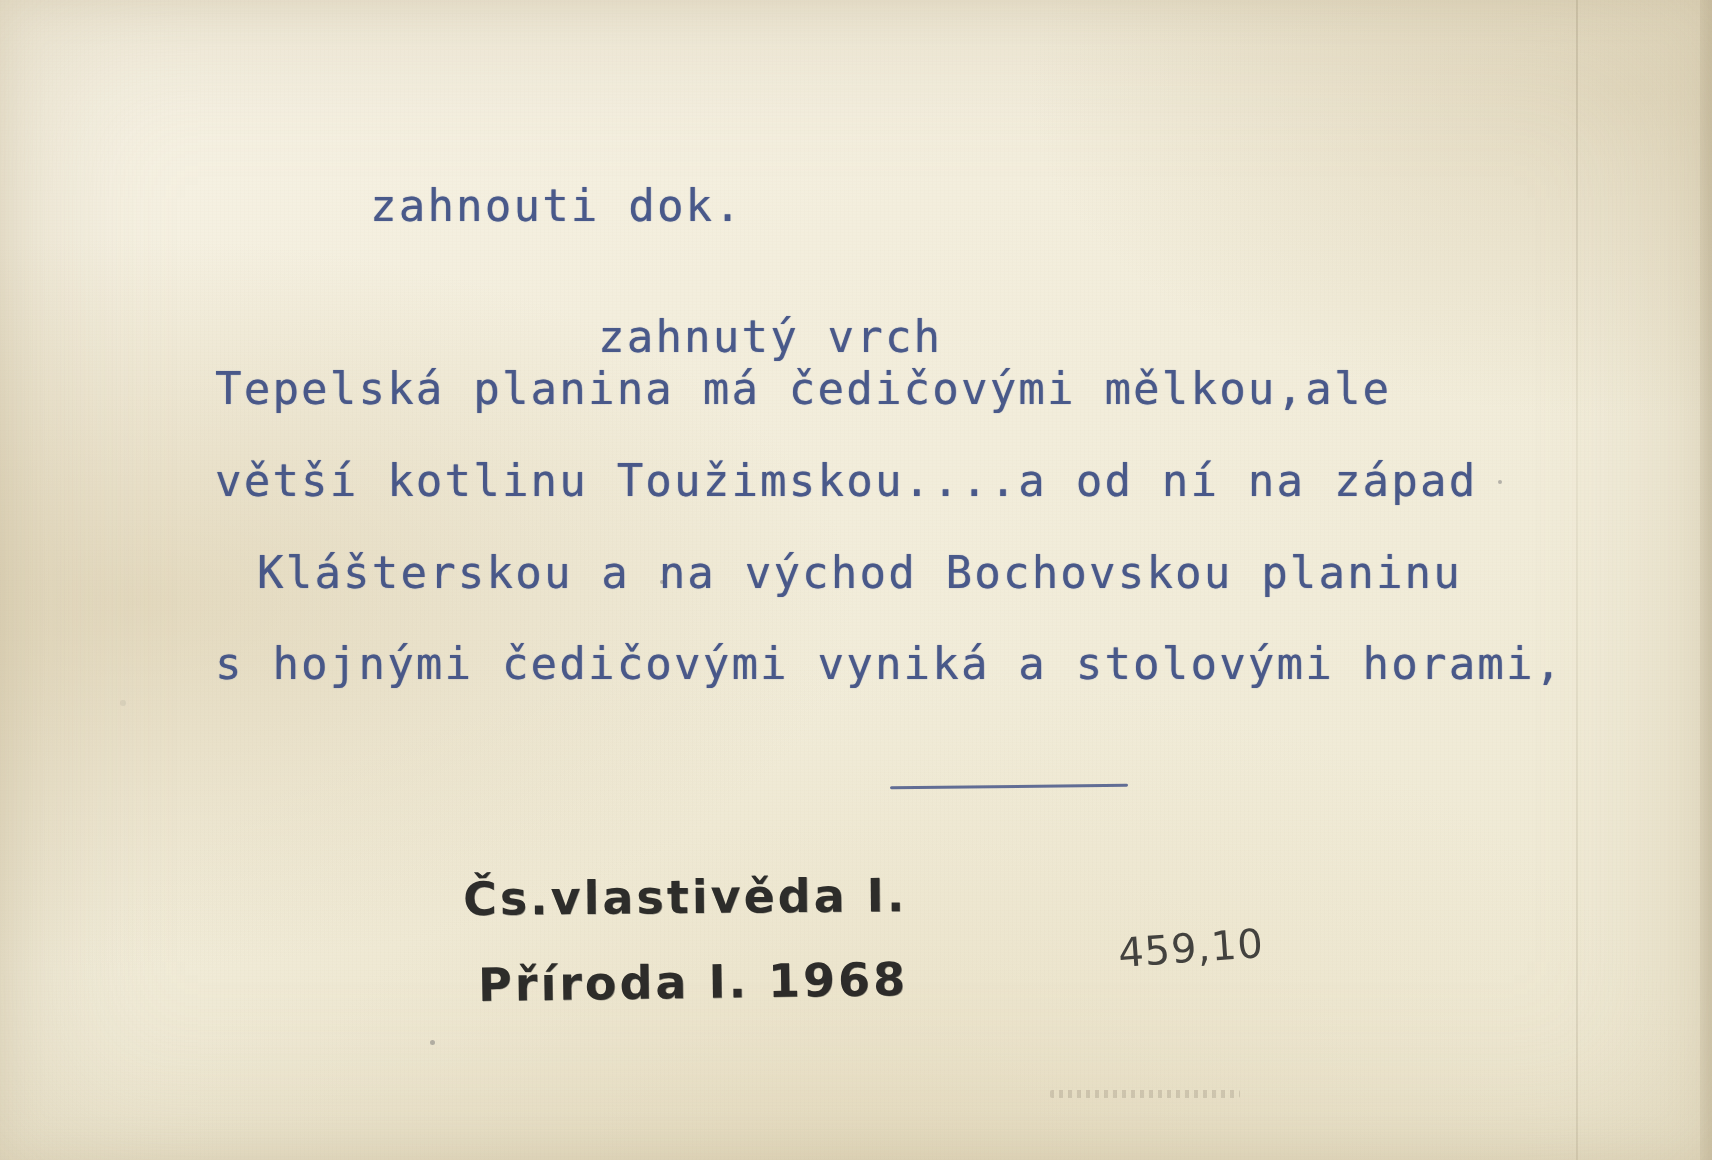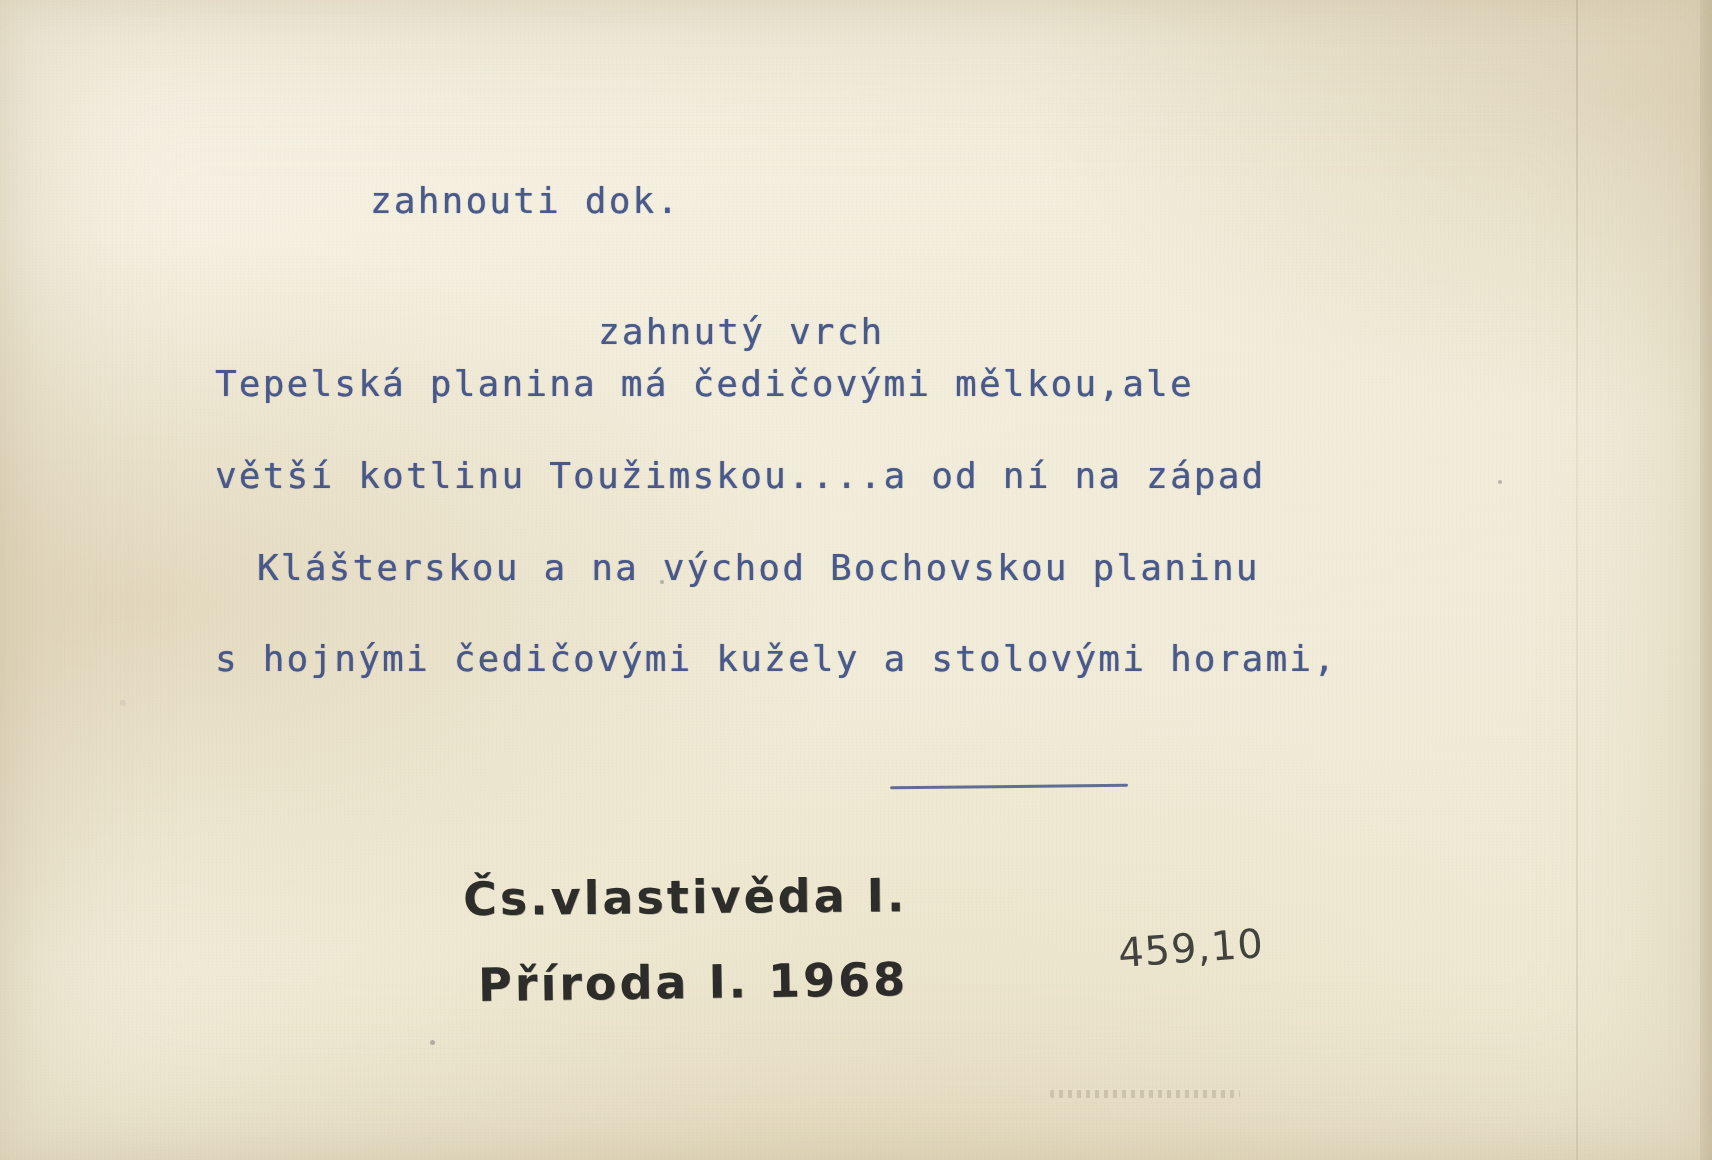--- a/index.html
+++ b/index.html
@@ -52,21 +52,21 @@
   
   #typed {
     position: absolute;
     left: 0; top: 0; right: 0; bottom: 0;
   }
   .tline {
     position: absolute;
     white-space: pre;
     color: #3d4e84;
     font-family: "DejaVu Sans Mono", monospace;
-    font-size: 36px;
+    font-size: 44px;
     letter-spacing: 2.2px;
     text-shadow: 0 0 1.2px rgba(61,78,132,0.55), 0.5px 0.4px 0.6px rgba(70,85,140,0.35);
     opacity: 0.93;
   }
   #l1 { left: 370px;  top: 180px; }
   #l2 { left: 598px;  top: 275px; margin-top: 36px; }
   #l3 { left: 215px;  top: 363px; }
   #l4 { left: 215px;  top: 455px; }
   #l5 { left: 215px;  top: 547px; margin-left: 42px; }
   #l6 { left: 215px;  top: 638px; }
@@ -142,21 +142,21 @@
 
   <div class="scanline" id="scan1"></div>
   <div class="scanline" id="scan2"></div>
 
   <div id="typed">
     <div class="tline" id="l1">zahnouti dok.</div>
     <div class="tline" id="l2">zahnutý vrch</div>
     <div class="tline" id="l3">Tepelská planina má čedičovými mělkou,ale</div>
     <div class="tline" id="l4">větší kotlinu Toužimskou....a od ní na západ</div>
     <div class="tline" id="l5">Klášterskou a na východ Bochovskou planinu</div>
-    <div class="tline" id="l6">s hojnými čedičovými kužely a stolovými horami,</div>
+    <div class="tline" id="l6">s hojnými čedičovými vyniká a stolovými horami,</div>
   </div>
 
   <div id="underline"></div>
 
   <div class="stamp" id="stamp1">Čs.vlastivěda I.</div>
   <div class="stamp" id="stamp2">Příroda I. 1968</div>
 
   <div id="pencil">459,10</div>
 
   <div id="smudge"></div>

